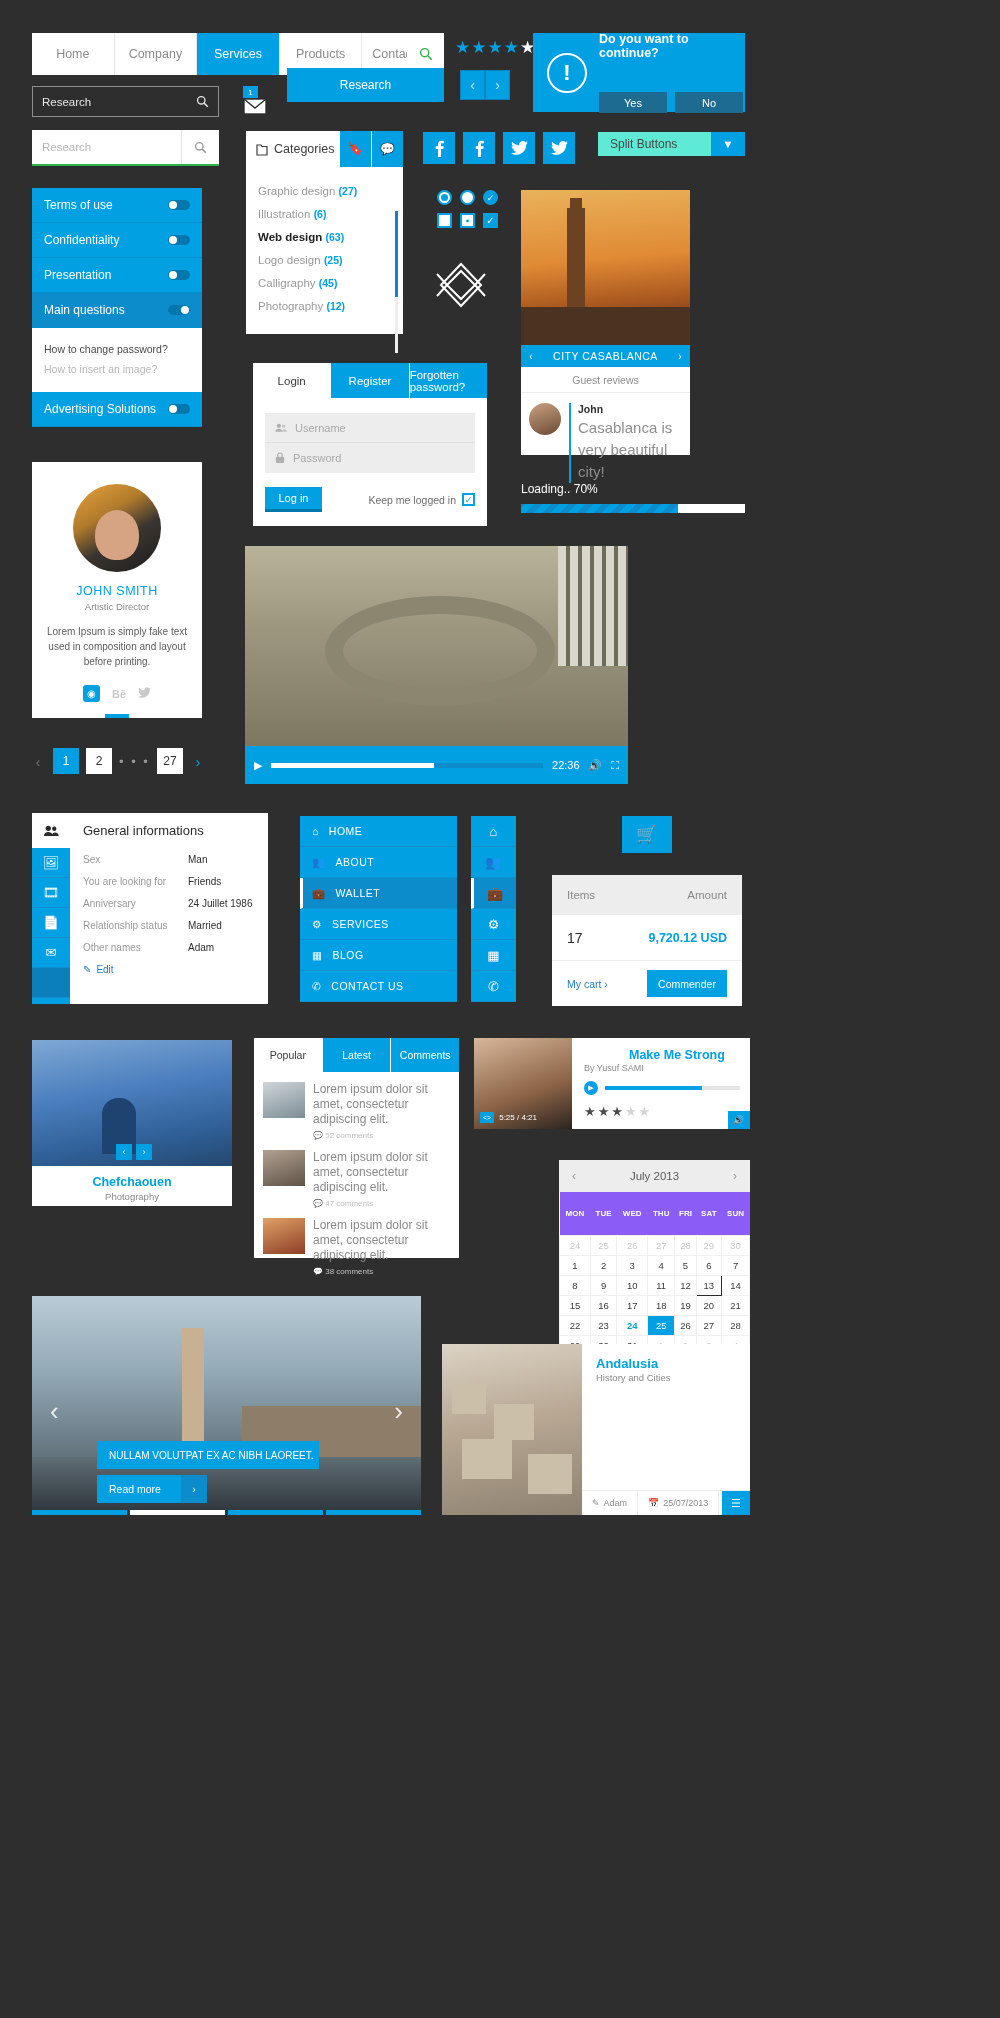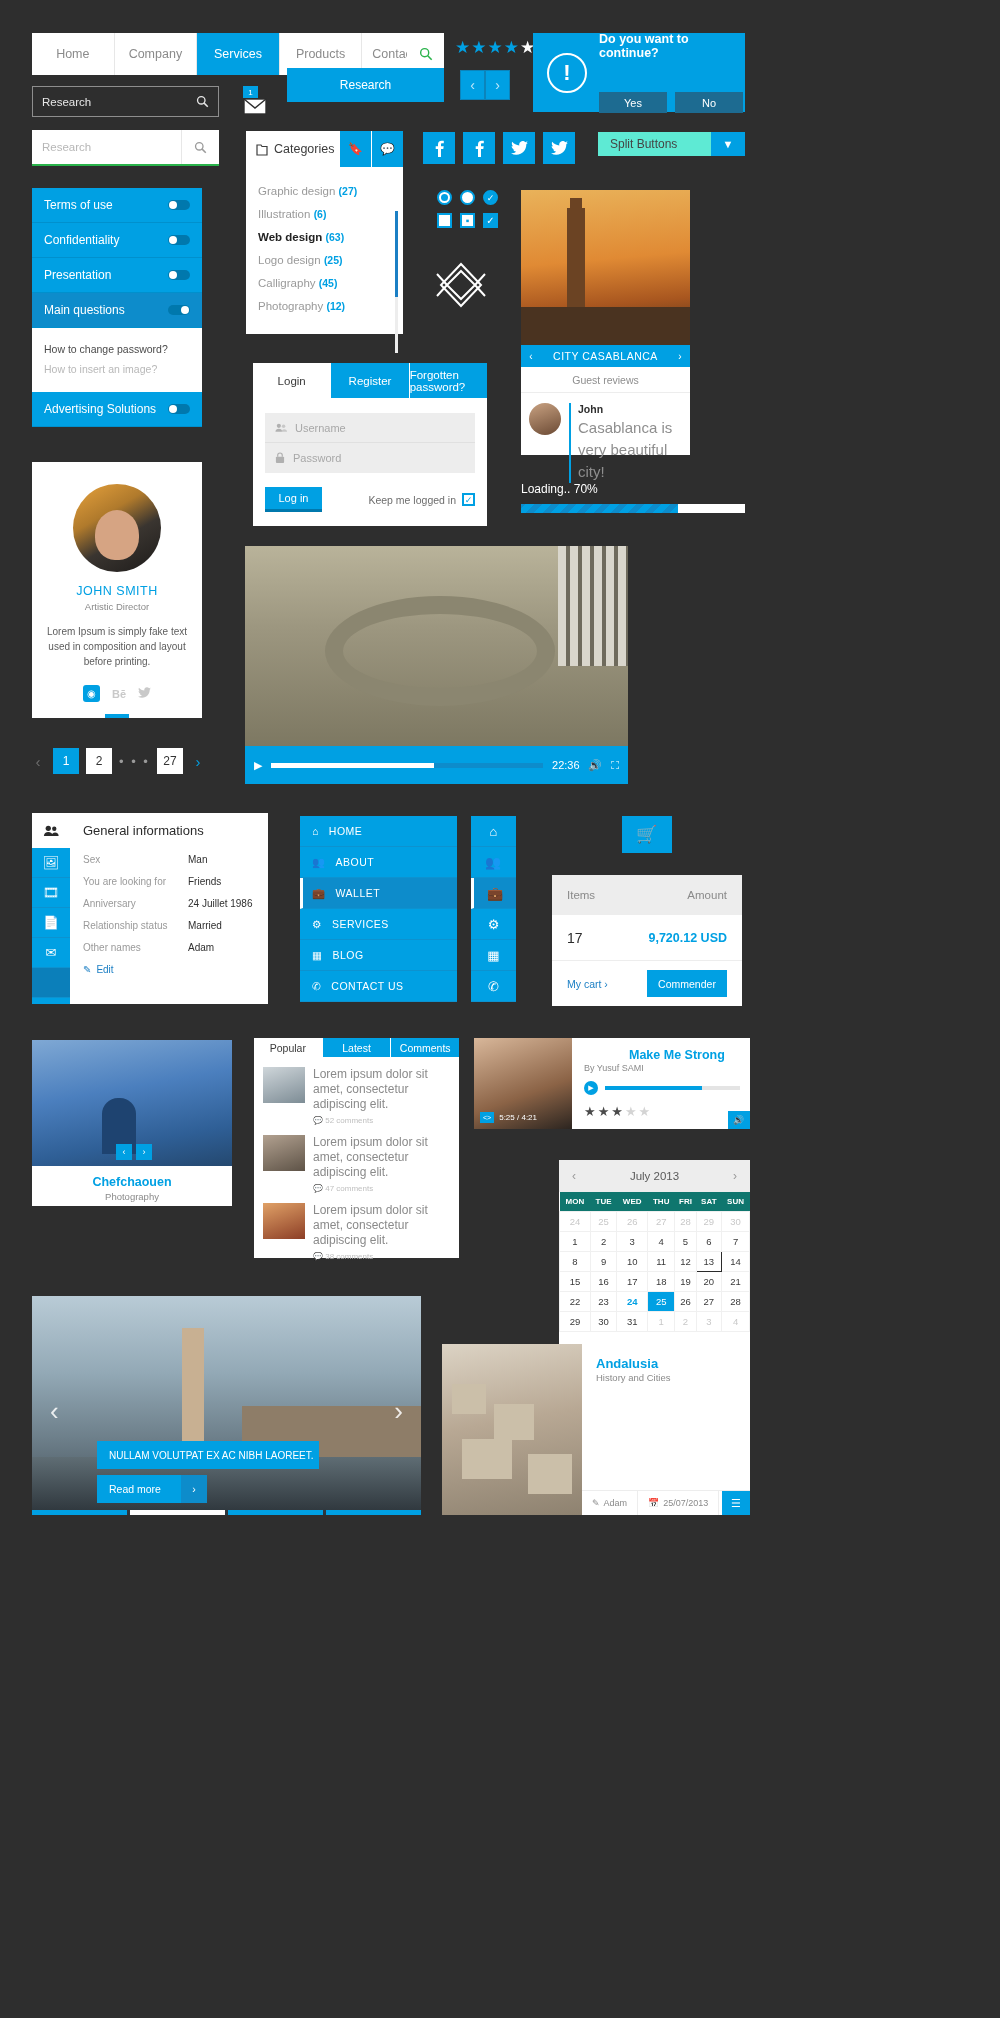--- a/index.html
+++ b/index.html
@@ -259,21 +259,21 @@
   #chef .cimg .door { position:absolute; left:70px; bottom:12px; width:34px; height:56px;
             background:#1e4370; border-radius:16px 16px 0 0; }
   #chef .cimg .ar { position:absolute; bottom:6px; width:16px; height:16px; background:#00a0e3;
             color:#fff; font-size:9px; display:flex; align-items:center; justify-content:center; }
   #chef .cimg .ar.l { left:84px; } #chef .cimg .ar.r { left:104px; }
   #chef .cn { text-align:center; margin-top:9px; font-size:12.5px; color:#00a0e3; font-weight:bold; }
   #chef .cs { text-align:center; margin-top:2px; font-size:9.5px; color:#8a8a8a; }
 
   
   #plist { left:254px; top:1038px; width:205px; height:220px; background:#fff; }
-  #plist .ptabs { display:flex; height:19px; }
+  #plist .ptabs { display:flex; height:34px; }
   #plist .ptab { flex:1; display:flex; align-items:center; justify-content:center;
             font-size:10.5px; background:#00a0e3; color:#fff; border-left:1px solid #fff; }
   #plist .ptab.act { background:#fff; color:#3b3b3b; border-left:none; }
   #plist .pitem { display:flex; gap:8px; padding:10px 9px 0 9px; }
   #plist .pthumb { width:42px; height:36px; flex:none; }
   #plist .pthumb.a { background:linear-gradient(160deg,#cfd6da,#7d8c95); }
   #plist .pthumb.b { background:linear-gradient(160deg,#b2a190,#5e5347); }
   #plist .pthumb.c { background:linear-gradient(160deg,#e0a167,#8c3e26); }
   #plist .ptxt { font-size:12px; color:#8a8a8a; line-height:15px; }
   #plist .pmeta { font-size:8px; color:#c0c0c0; margin-top:4px; }
@@ -298,21 +298,21 @@
   #music .mvol { position:absolute; right:0; bottom:0; width:22px; height:18px; background:#00a0e3;
             color:#fff; font-size:9px; display:flex; align-items:center; justify-content:center; }
 
   
   #cal { left:559px; top:1160px; width:191px; height:184px; background:#fff; }
   #cal .chead2 { height:32px; background:#ededed; display:flex; align-items:center;
             font-size:11.5px; color:#5a5a5a; }
   #cal .chead2 .na { width:30px; text-align:center; color:#9a9a9a; font-size:12px; }
   #cal .chead2 .mt { flex:1; text-align:center; }
   #cal table { width:100%; border-collapse:collapse; }
-  #cal th { background:#0f766e; color:#fff; font-size:8px; font-weight:bold; padding:5px 0; }
+  #cal th { background:#8b5cf6; color:#fff; font-size:8px; font-weight:bold; padding:17px 0; }
   #cal td { text-align:center; font-size:9.5px; color:#3a3a3a; padding:4px 0;
             border:1px solid #f0f0f0; }
   #cal td.mute { color:#c8c8c8; }
   #cal td.sel { background:#00a0e3; color:#fff; }
   #cal td.today { border:1px solid #2b2b2b; }
   #cal td.bl { color:#00a0e3; font-weight:bold; }
 
   
   #hero { left:32px; top:1296px; width:389px; height:219px;
           background:linear-gradient(180deg,#b9cbd6 0%,#93a9b6 35%,#6d7f8a 65%,#3e4a52 100%);

